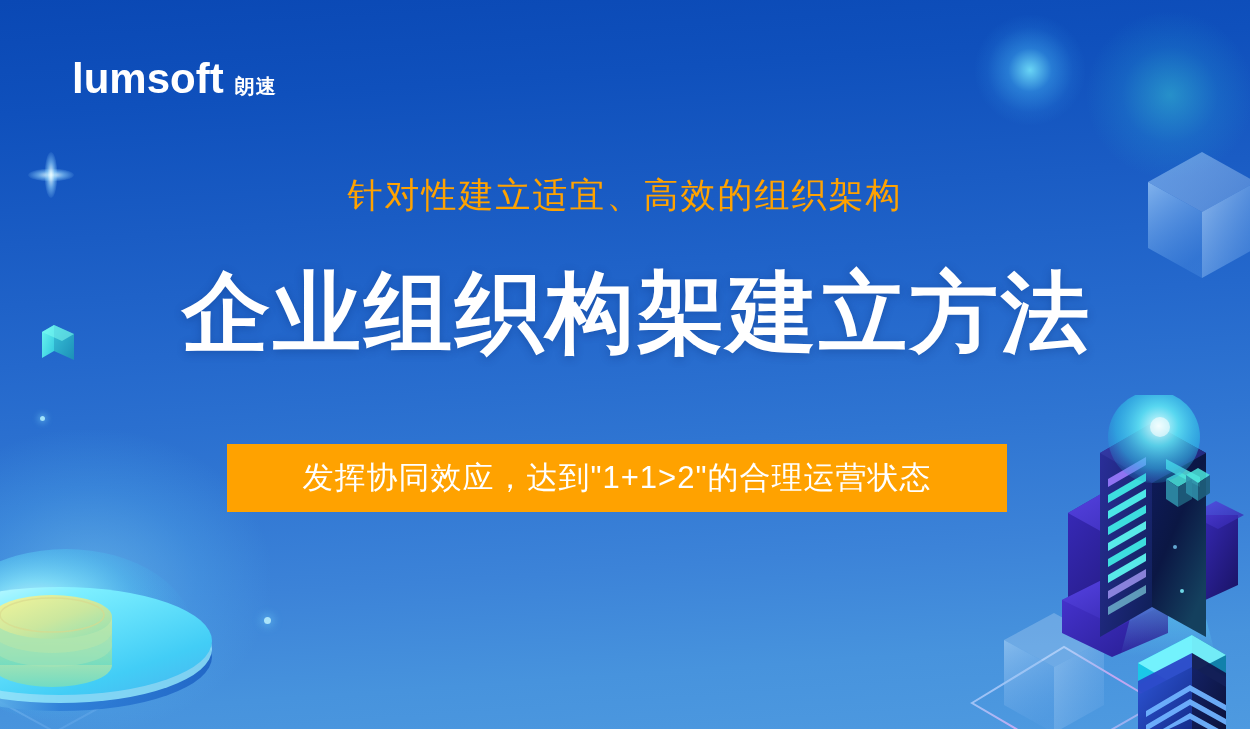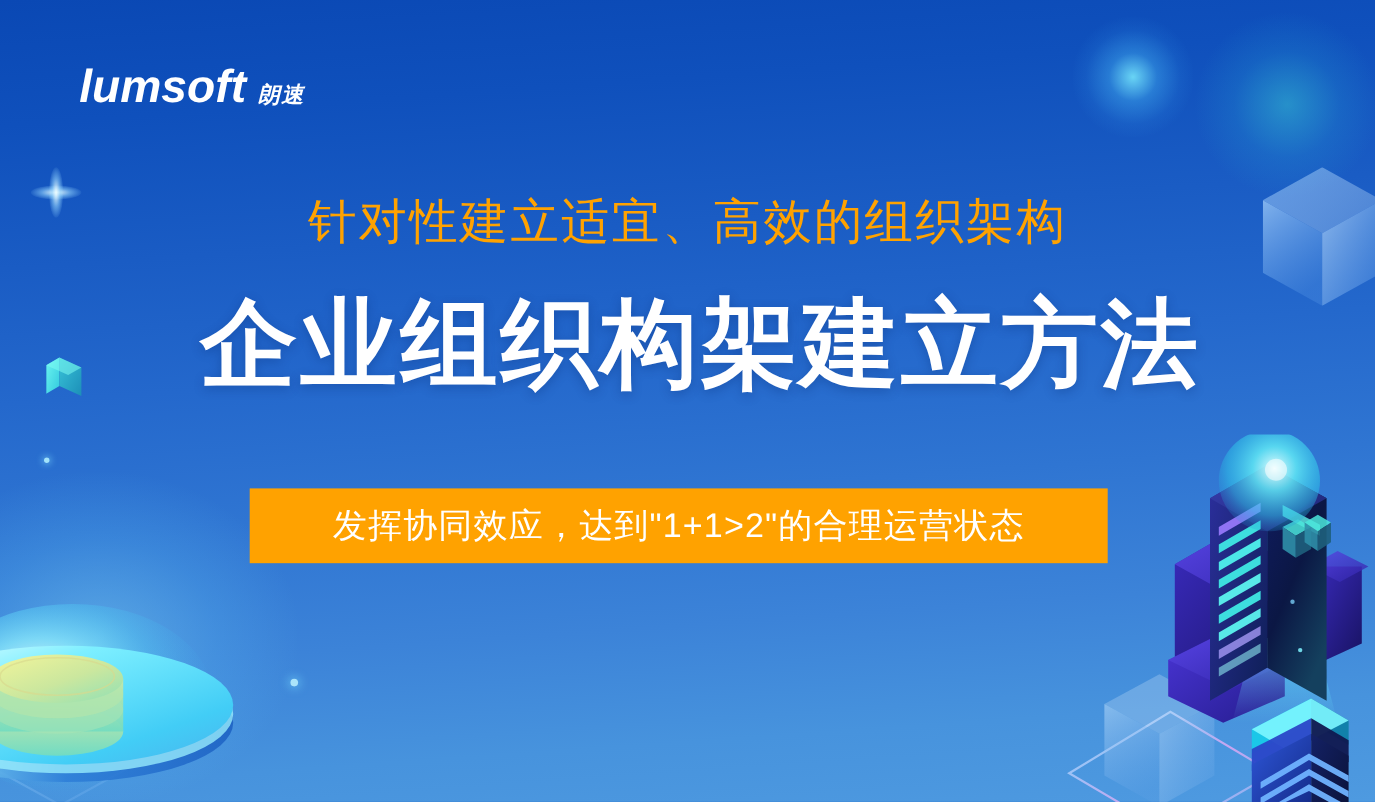--- a/index.html
+++ b/index.html
@@ -95,36 +95,35 @@
   .disc-wrap svg { display:block; }
 
   
   .building { left:1020px; top:395px; width:250px; height:345px; }
   .building svg { display:block; }
 
   
   .logo {
     position:absolute; left:72px; top:55px;
     color:#ffffff;
-    font-style:italic;
     font-weight:bold;
     letter-spacing:-0.5px;
     white-space:nowrap;
     display:flex;
     align-items:baseline;
     gap:11px;
   }
   .logo-latin { font-size:42px; letter-spacing:0px; }
   .logo-cjk   { font-size:20px; font-weight:bold; letter-spacing:1px; }
 
   .subtitle {
     position:absolute; left:0; right:0; top:172px;
     text-align:center;
     color:#FFA200;
-    font-size:44px;
+    font-size:35px;
     font-weight:500;
     letter-spacing:2px;
   }
 
   .title {
     position:absolute; left:0; right:0; top:264px;
     text-align:center;
     color:#ffffff;
     font-size:88px;
     font-weight:bold;

